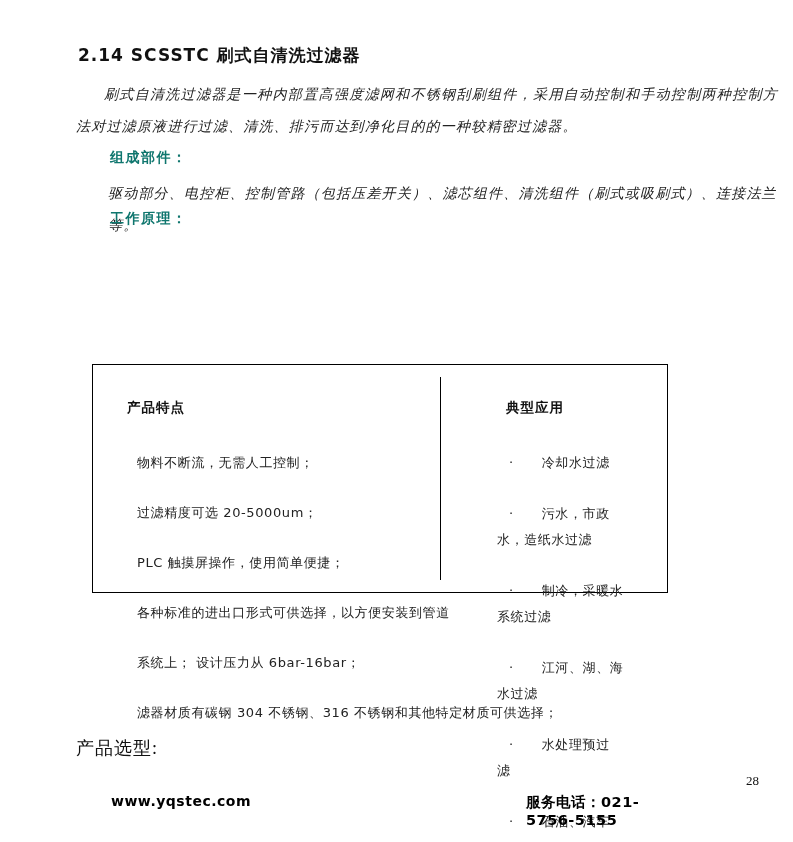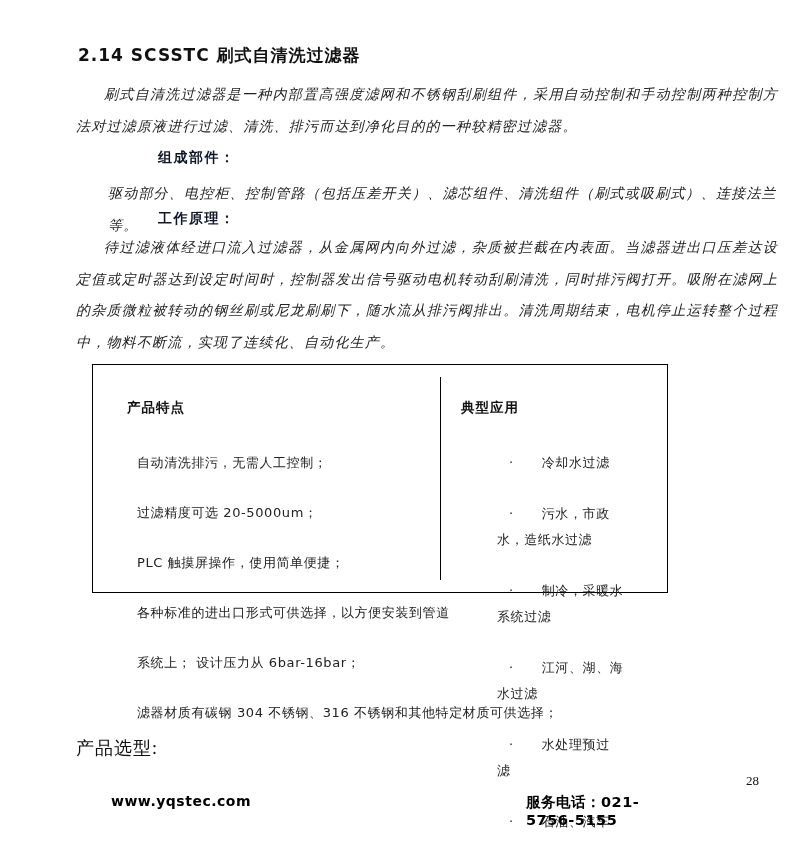--- a/index.html
+++ b/index.html
@@ -38,22 +38,21 @@
     width: 726px;
     text-align: justify;
     text-indent: 2em;
   }
   .sub-heading {
     position: absolute;
     left: 74px;
     font-size: 14px;
     font-weight: bold;
     letter-spacing: 1.5px;
-    color: #0f172a;
-    margin-left: 48px;
+    color: #0f766e;
   }
   .components-heading { top: 113px; }
   .components-text {
     position: absolute;
     top: 142px;
     left: 72px;
     width: 700px;
   }
   .principle-heading { top: 174px; }
   .principle-text {
@@ -86,21 +85,21 @@
     flex: 1;
   }
   .cell-header {
     font-size: 13.5px;
     font-weight: bold;
     letter-spacing: 1px;
     color: #111;
     margin-bottom: 9px;
   }
   .cell-features .cell-header { margin-left: 2px; }
-  .cell-applications .cell-header { }
+  .cell-applications .cell-header { margin-left: 45px; }
   .feature-item {
     margin-left: 12px;
     line-height: 26px;
     letter-spacing: 0.6px;
     white-space: nowrap;
   }
   .app-item {
     margin-left: 36px;
     line-height: 26.5px;
     letter-spacing: 0.6px;
@@ -158,26 +157,25 @@
   <h1 class="doc-title">2.14  SCSSTC 刷式自清洗过滤器</h1>
 
   <p class="intro body-text">刷式自清洗过滤器是一种内部置高强度滤网和不锈钢刮刷组件，采用自动控制和手动控制两种控制方法对过滤原液进行过滤、清洗、排污而达到净化目的的一种较精密过滤器。</p>
 
   <div class="sub-heading components-heading">组成部件：</div>
 
   <p class="components-text body-text">驱动部分、电控柜、控制管路（包括压差开关）、滤芯组件、清洗组件（刷式或吸刷式）、连接法兰等。</p>
 
   <div class="sub-heading principle-heading">工作原理：</div>
 
-  <p class="principle-text body-text">待过滤液体经进口流入过滤器，从金属网内向外过滤，杂质被拦截在内表面。当滤器进出口压差达设定值或定时器达到设定时间时，控制器发出信号驱动电机转动刮刷清洗，同时排污阀打开。吸附在滤网上的杂质微粒被转动的钢丝刷或尼龙刷刷下，随水流从排污阀排出。清洗周期结束，电机停止运转整个过程中，物料不断流，实现了连续化、自动化生产。</p>
 
   <div class="spec-table">
     <div class="spec-cell cell-features">
       <div class="cell-header">产品特点</div>
-      <div class="feature-item">自动清洗排污，无需人工控制；</div>
+      <div class="feature-item">物料不断流，无需人工控制；</div>
       <div class="feature-item">过滤精度可选 20-5000um；</div>
       <div class="feature-item">PLC 触摸屏操作，使用简单便捷；</div>
       <div class="feature-item">各种标准的进出口形式可供选择，以方便安装到管道</div>
       <div class="feature-item">系统上；  设计压力从 6bar-16bar；</div>
       <div class="feature-item">滤器材质有碳钢 304 不锈钢、316 不锈钢和其他特定材质可供选择；</div>
     </div>
     <div class="spec-cell cell-applications">
       <div class="cell-header">典型应用</div>
       <div class="app-item"><span class="app-bullet">·</span><span>冷却水过滤</span></div>
       <div class="app-item"><span class="app-bullet">·</span><span>污水，市政水，造纸水过滤</span></div>

